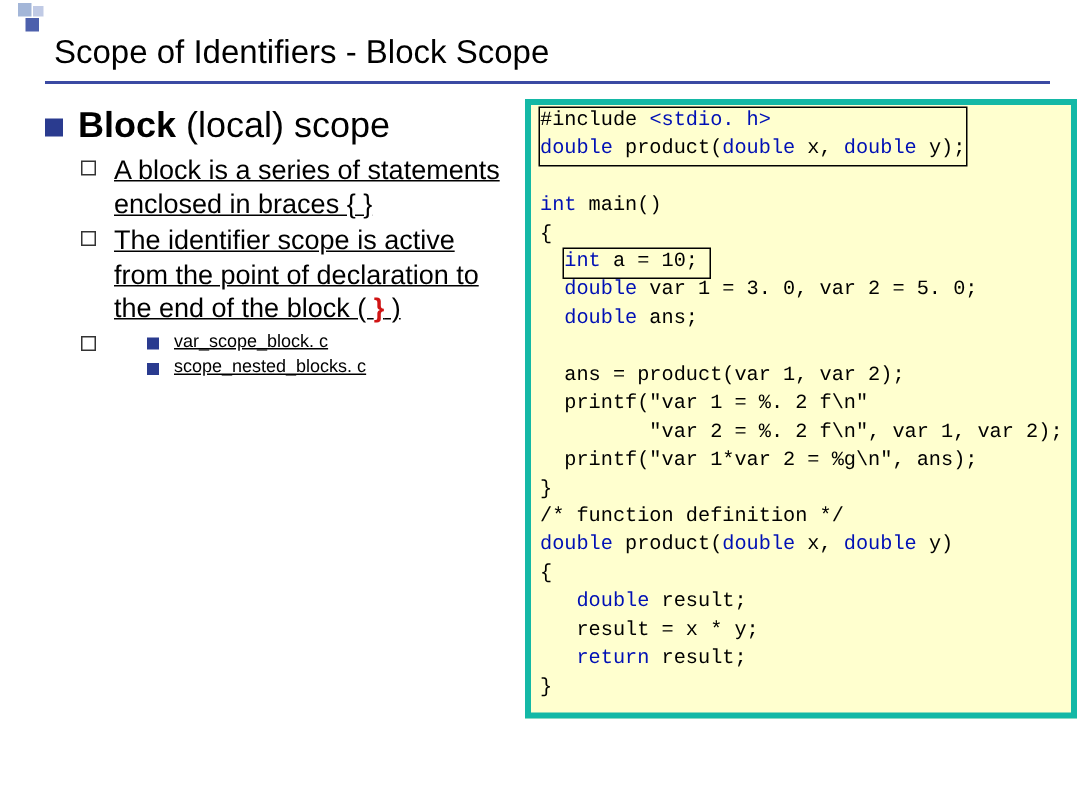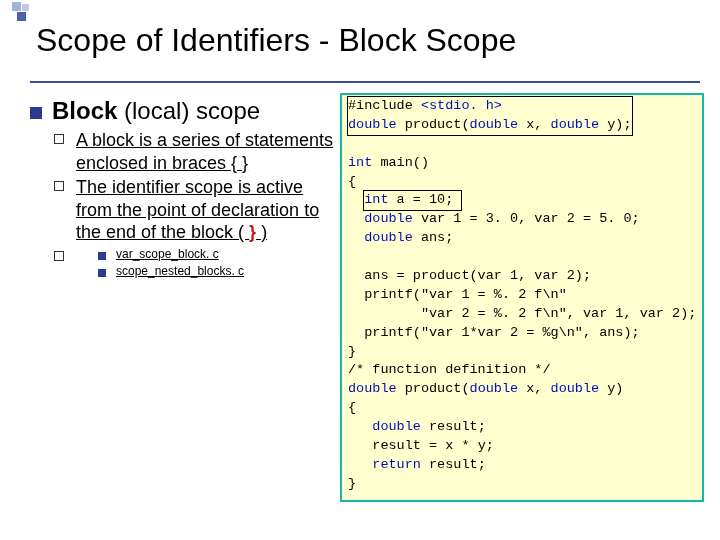--- a/index.html
+++ b/index.html
@@ -31,27 +31,28 @@
   }
   .deco .sq {
     position: absolute;
     background: #9aa9da;
     opacity: 0.9;
   }
   .deco .sq.a { width:9px; height:9px; left:0; top:0; background:#99aed4; }
   .deco .sq.b { width:7px; height:7px; left:10px; top:2px; background:#b9c4e2; }
   .deco .sq.c { width:9px; height:9px; left:5px; top:10px; background:#3a4fa3; }
   .slide-title {
-    font-size: 32px;
+    font-size: 22px;
     font-weight: normal;
-    margin: 12px 0 20px 6px;
+    margin: 12px 0 4px 6px;
     letter-spacing: 0px;
   }
   .body {
     display: flex;
+    gap: 10px;
   }
   .left {
     flex: 0 0 310px;
   }
   .subhead {
     font-size: 24px;
     margin: 4px 0 4px 0;
     display: flex;
     align-items: baseline;
     gap: 10px;
@@ -105,21 +106,21 @@
     top: 6px;
     width: 8px;
     height: 8px;
     background: #2a3b8f;
   }
   .red-brace { color: #d01414; font-weight: bold; }
   .italic-u { font-style: italic; text-decoration: underline; }
 
   .codebox {
     flex: 1;
-    border: 2px solid #14b8a6;
+    border: 4px solid #14b8a6;
     background: #ffffcf;
     font-family: "Courier New", Courier, monospace;
     font-size: 13.5px;
     line-height: 1.4;
     padding: 2px 6px 6px 6px;
     white-space: pre;
     position: relative;
   }
   .codebox .kw-blue { color: #0010b5; }
   .codebox .hl1 {

